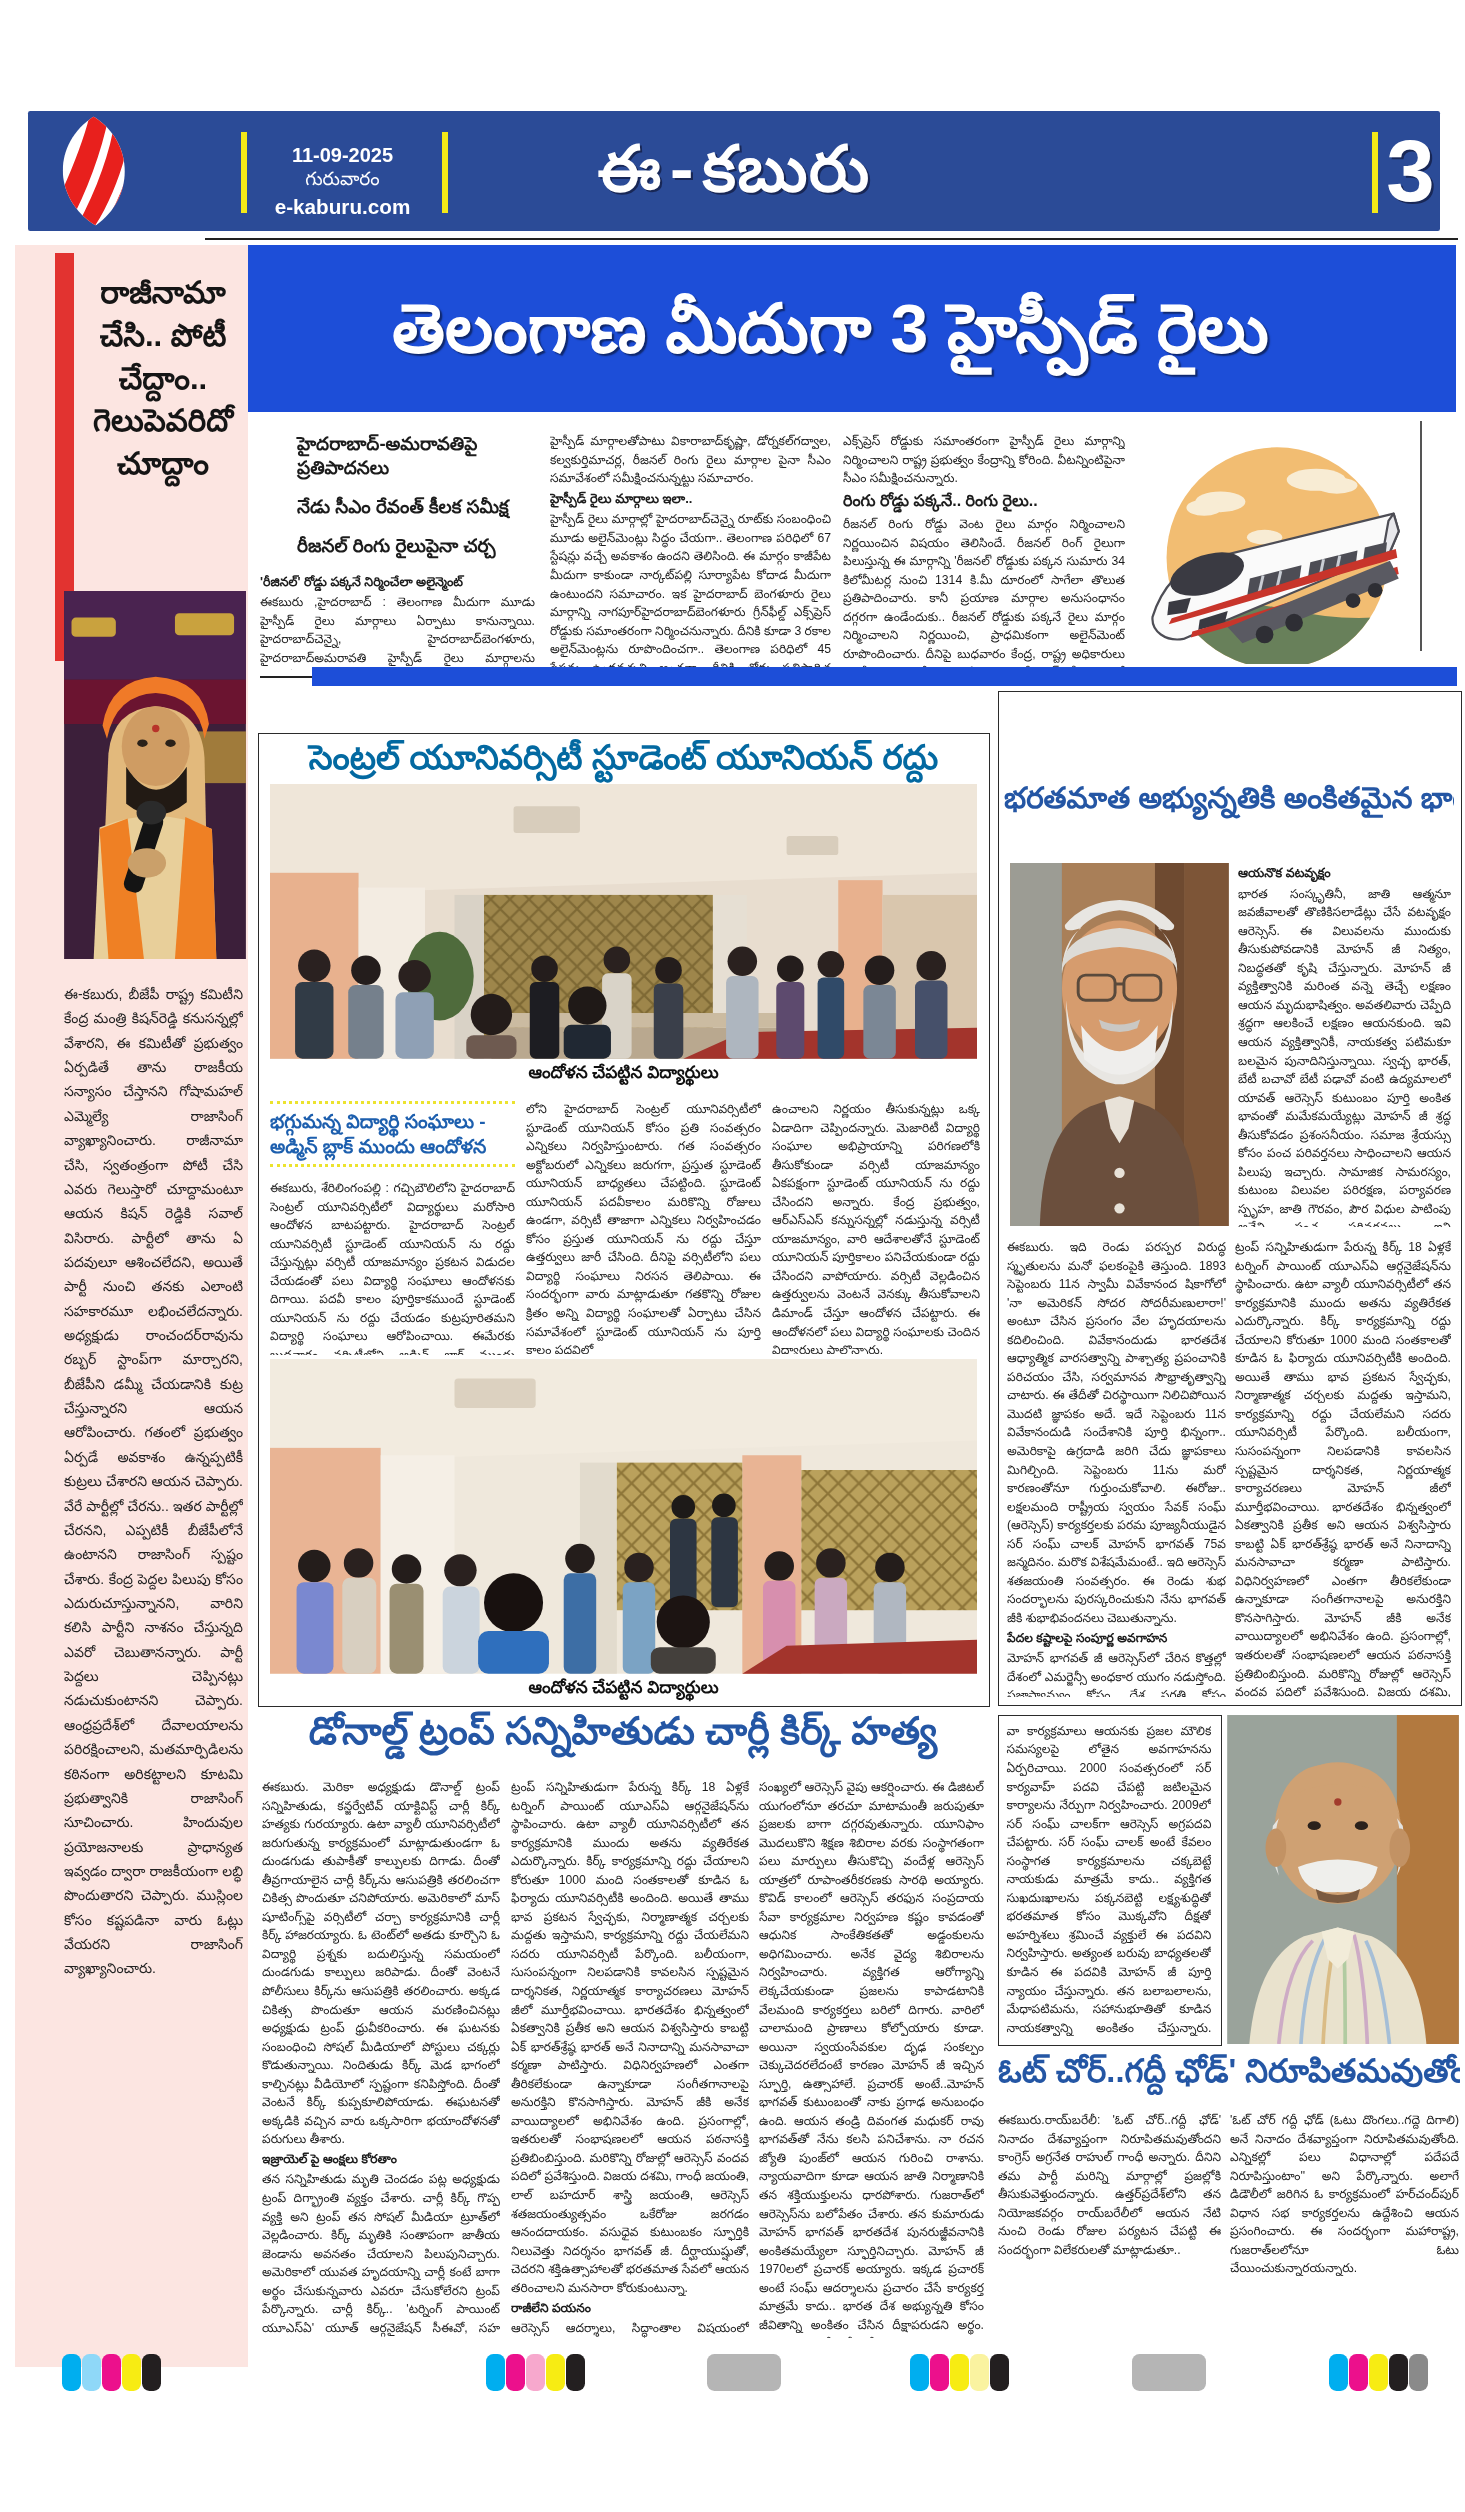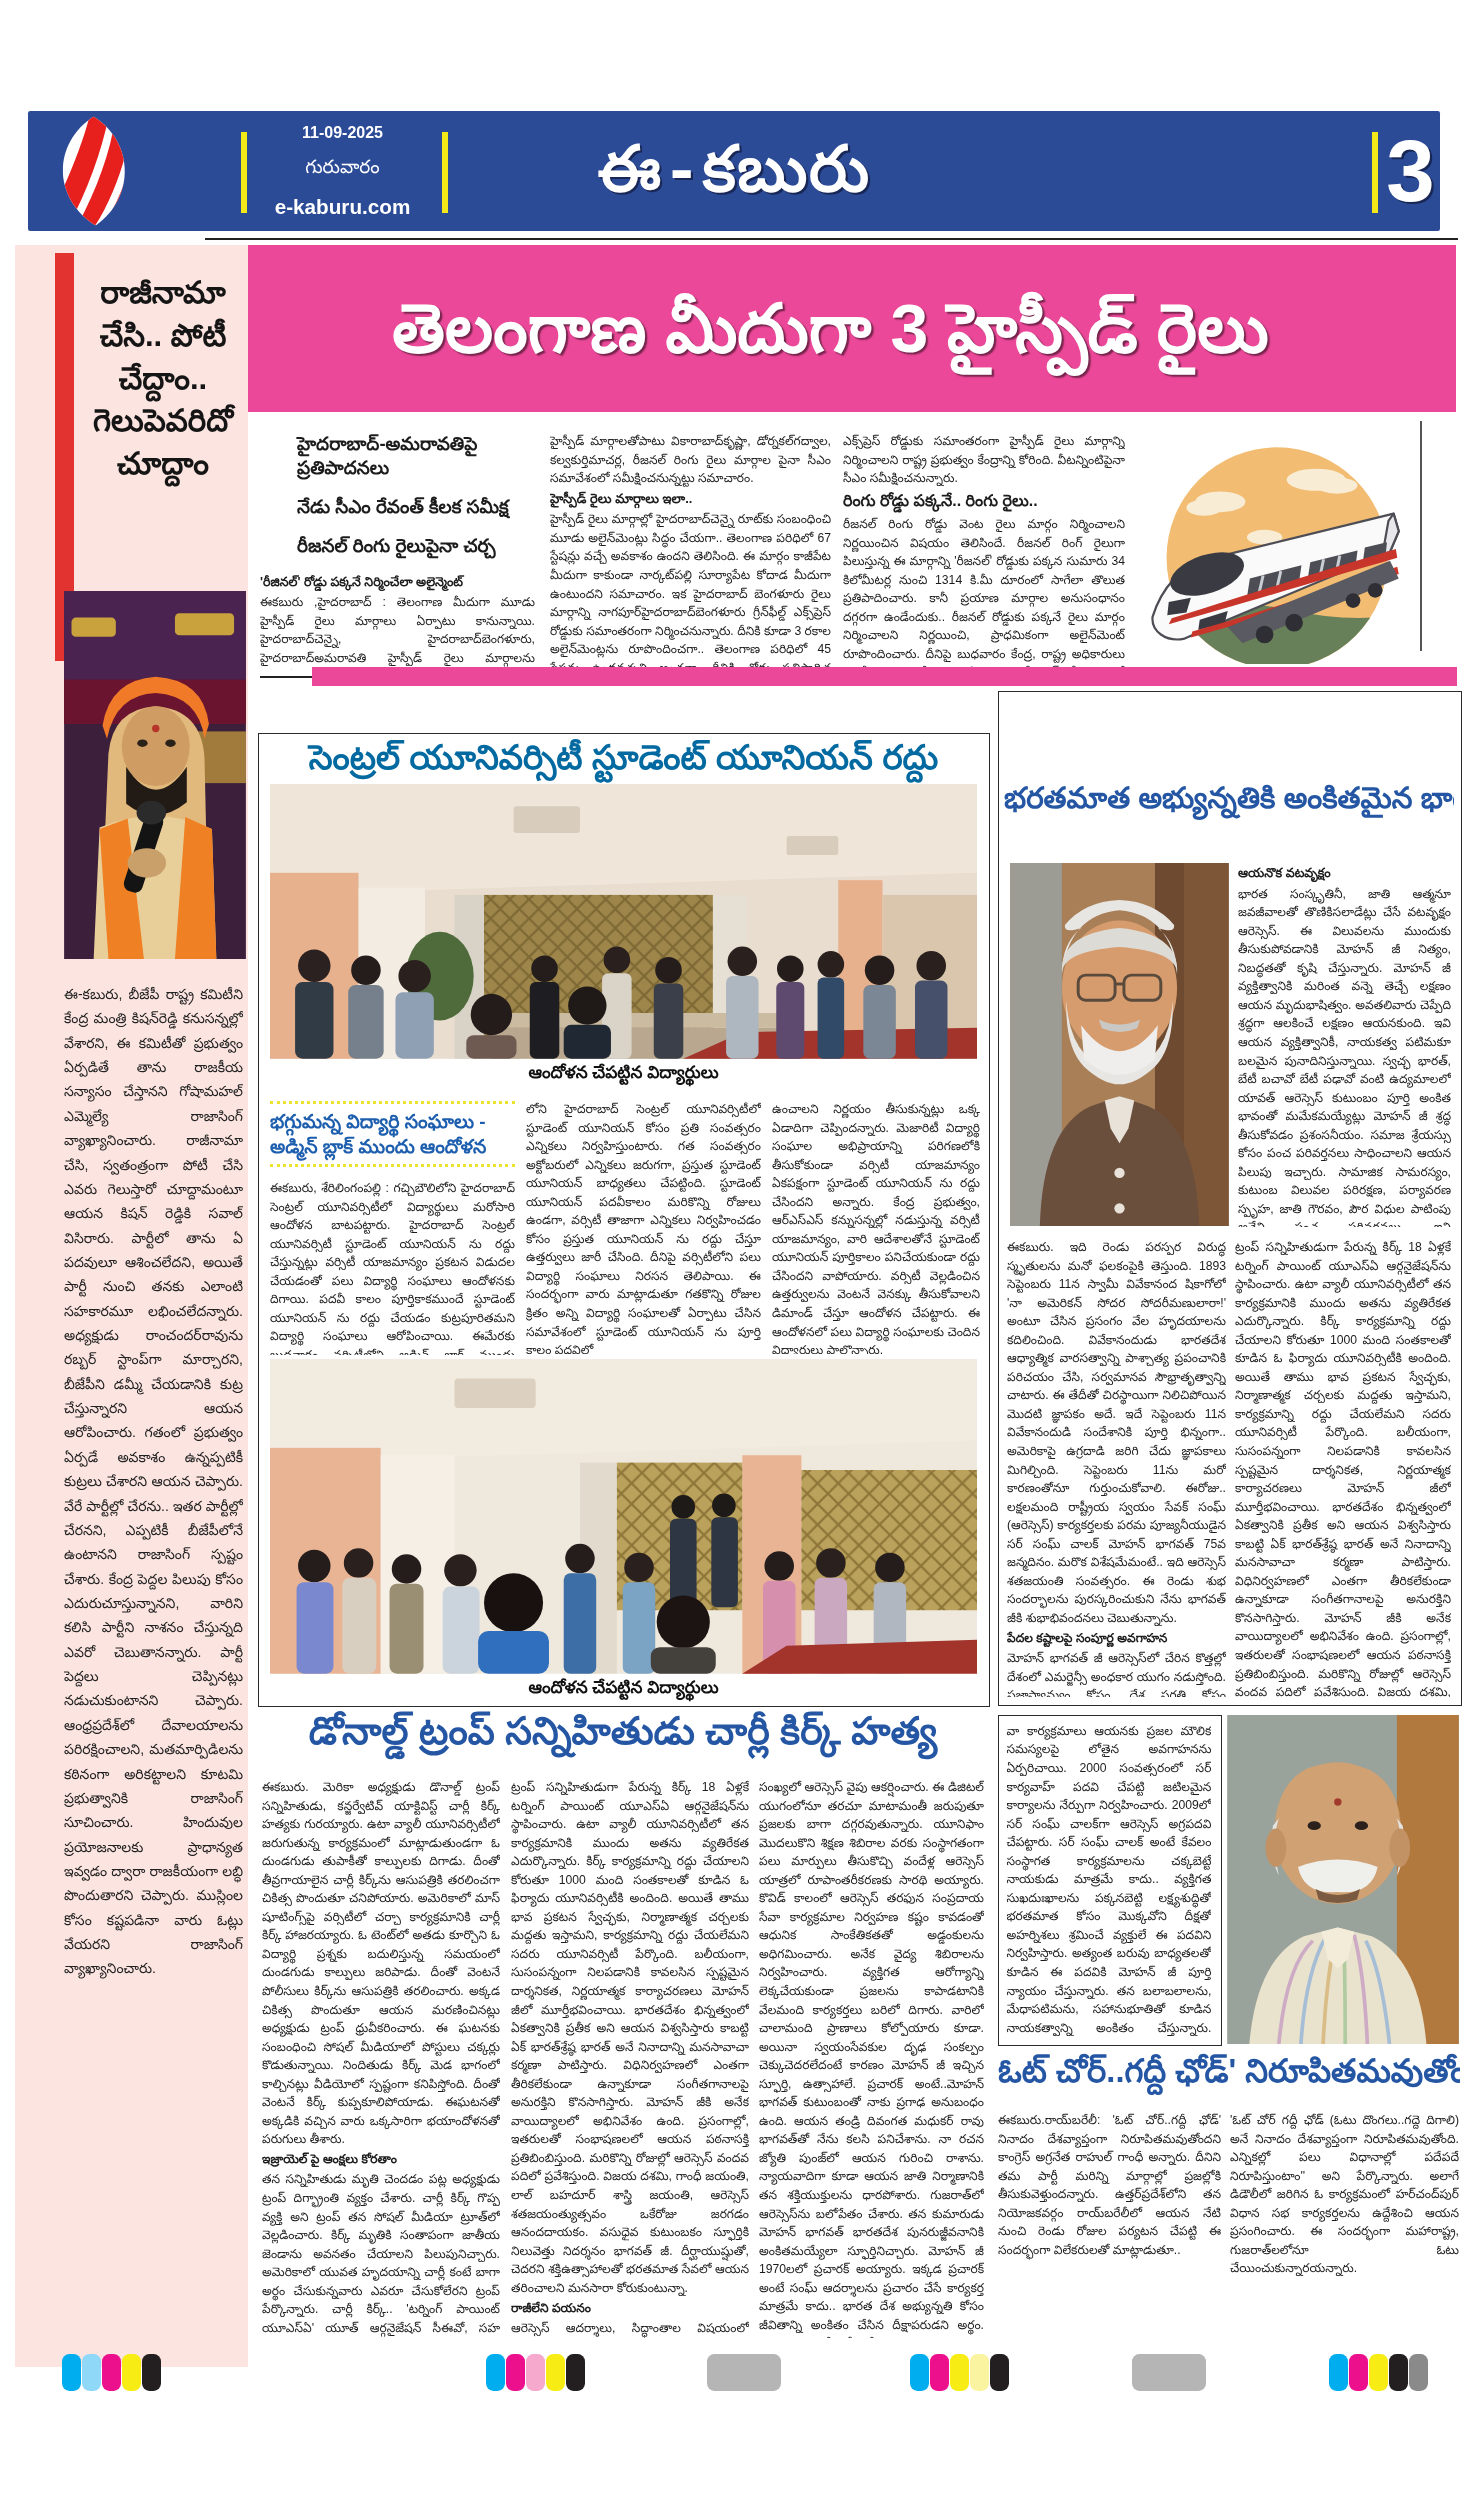--- a/index.html
+++ b/index.html
@@ -5,21 +5,21 @@
   html,body{margin:0;padding:0;background:#ffffff;}
   body{width:1466px;height:2512px;position:relative;font-family:"Liberation Sans",sans-serif;color:#1b1b1b;}
   .abs{position:absolute;}
   
   .banner{background:#2b4b97;border-radius:2.2px;}
   .yline{background:#f3e918;width:5.9px;}
   .hdr-date{color:#fff;font-weight:bold;text-align:center;}
   .masthead{color:#fff;font-weight:bold;font-size:64px;letter-spacing:1.5px;text-shadow:2.2px 2.2px 0 rgba(20,30,70,.8);font-family:Liberation Mono, monospace;}
   .pagenum{color:#fff;font-weight:bold;font-size:87px;text-shadow:2.2px 2.2px 0 rgba(20,30,70,.8);}
   
-  .navybar{background:#ec4899;}
+  .navybar{background:#1d4ed8;}
   .thinrule{background:#222;}
   .boxed{border:1.5px solid #2b2b2b;background:#fff;}
   
   .mainhead{color:#fff;font-weight:bold;font-size:68px;text-align:center;line-height:167px;text-shadow:2.2px 2.2px 1.5px rgba(0,0,0,.5);white-space:nowrap;overflow:hidden;}
   .redhead{color:#0369a1;font-weight:bold;font-size:34px;text-align:center;white-space:nowrap;overflow:hidden;}
   .bluehead{color:#2456a4;font-weight:bold;text-align:center;white-space:nowrap;overflow:hidden;}
   
   .col{position:absolute;text-align:justify;font-size:12.2px;line-height:1.52;color:#1c1c1c;overflow:hidden;}
   .col p{margin:0 0 1.5px 0;}
   .bold{font-weight:bold;}
@@ -50,21 +50,21 @@
       <rect x="0" y="0" width="150" height="152" fill="#ffffff"></rect>
       <path d="M10 150 C40 90 60 40 70 0 L96 0 C86 50 66 105 40 152 Z" fill="#e8201d"></path>
       <path d="M52 152 C80 100 98 50 104 6 L126 14 C120 60 102 112 76 152 Z" fill="#e8201d"></path>
       <path d="M88 152 C112 112 126 72 132 34 L148 48 C144 88 128 126 108 152 Z" fill="#e8201d"></path>
       <path d="M60 0 C30 40 14 90 10 140 L0 140 L0 0 Z" fill="#e8201d"></path>
       <path d="M36 10 C20 48 12 92 14 134 L2 120 C2 80 12 40 28 8 Z" fill="#1a1a1a"></path>
     </g>
   </svg>
   <div class="abs yline" style="left:213px;top:20.7px;height:81px;"></div>
   <div class="abs" style="left:222px;top:13.3px;width:185px;height:95px;display:flex;flex-direction:column;justify-content:space-between;">
-    <div class="hdr-date" style="font-size:16px;">11-09-2025</div>
+    <div class="hdr-date" style="font-size:20px;margin-top:20px;">11-09-2025</div>
     <div class="hdr-date" style="font-size:18.5px;font-weight:normal;">గురువారం</div>
     <div class="hdr-date" style="font-size:20.7px;">e-kaburu.com</div>
   </div>
   <div class="abs yline" style="left:414px;top:20.7px;height:81px;"></div>
   <div class="abs masthead" style="left:0;right:0;top:23.6px;text-align:center;">ఈ-కబురు</div>
   <div class="abs yline" style="left:1344px;top:20.7px;height:81px;"></div>
   <div class="abs pagenum" style="left:1353px;top:10.3px;width:59px;text-align:center;">3</div>
 </div>
 
 <div class="abs thinrule" style="left:205px;top:238px;width:1253px;height:1.5px;"></div>

